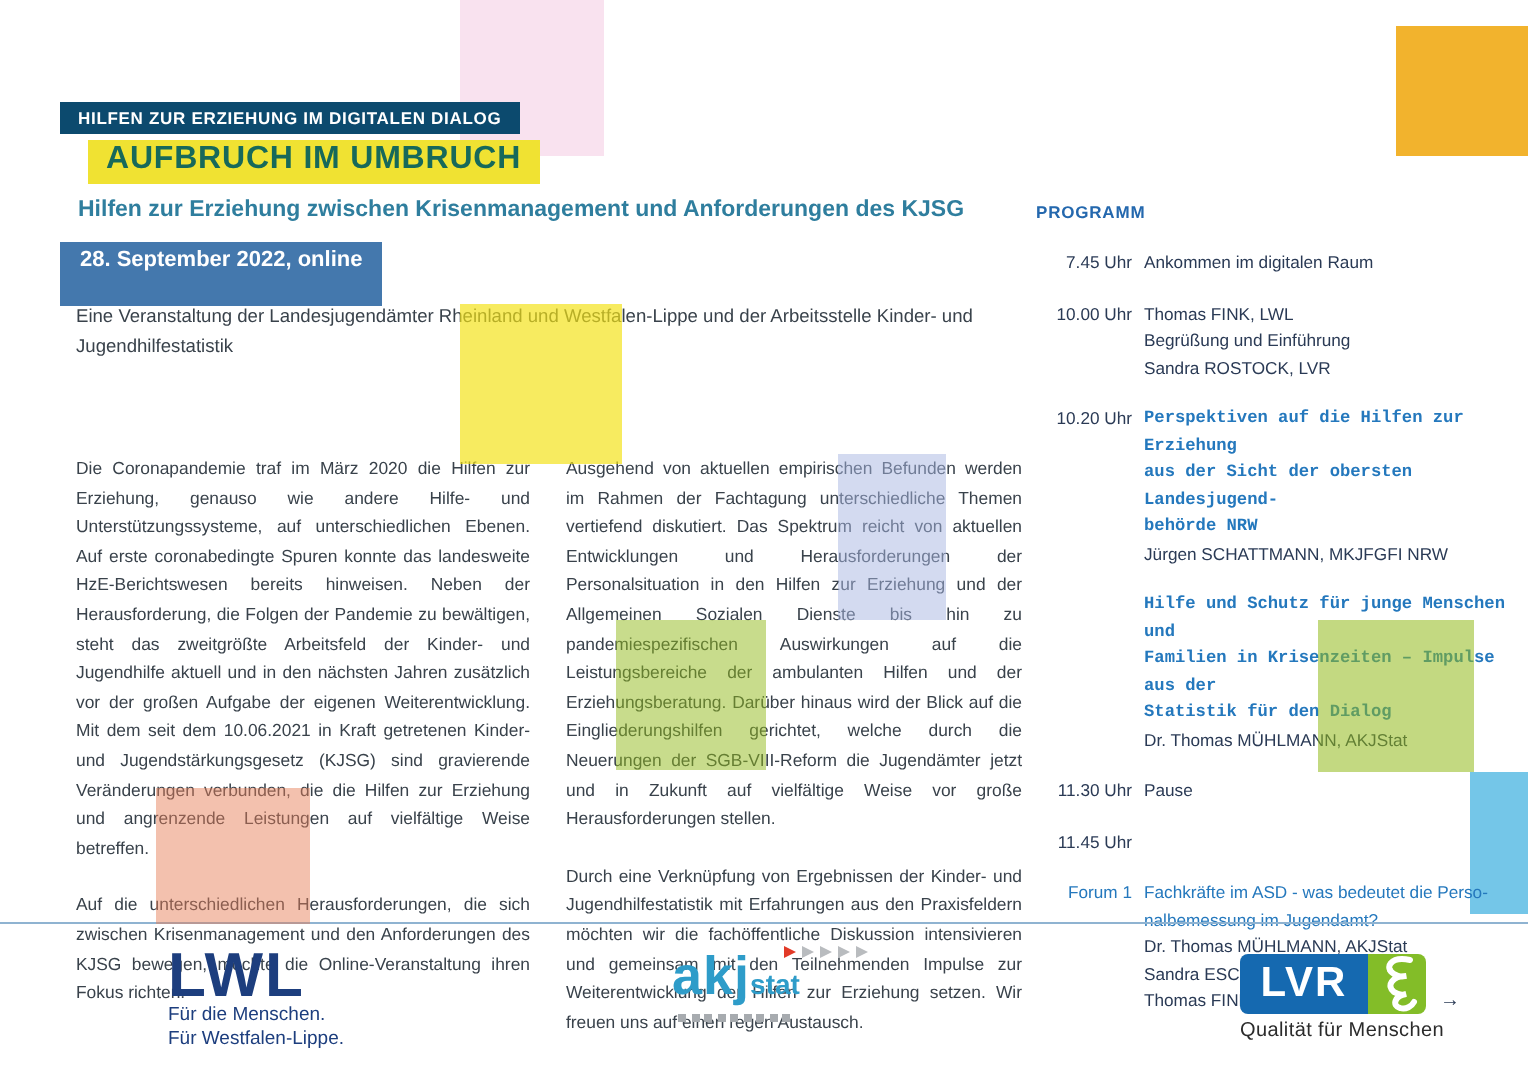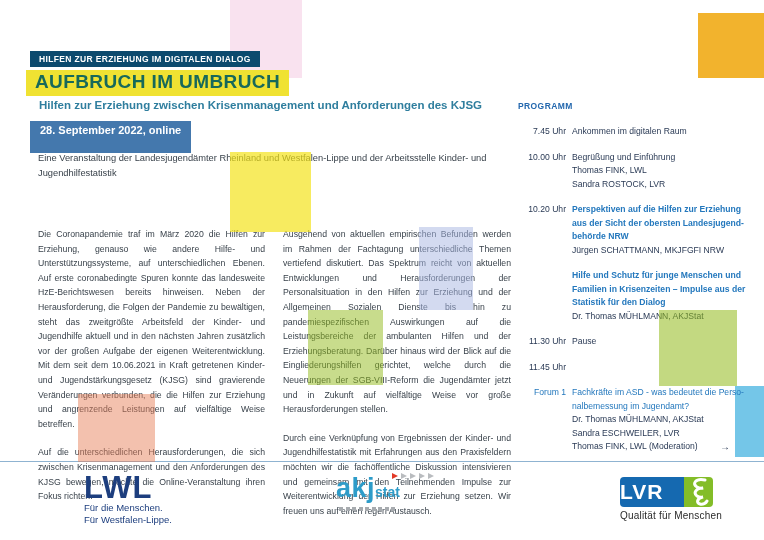--- a/index.html
+++ b/index.html
@@ -15,38 +15,38 @@
   .d-orange{left:698px;top:13px;width:66px;height:65px;background:#f2b32d;z-index:0;}
   .d-yellow{left:230px;top:152px;width:81px;height:80px;background:rgba(243,226,20,.68);z-index:5;}
   .d-lavender{left:419px;top:227px;width:54px;height:83px;background:rgba(168,182,226,.5);z-index:5;}
   .d-greenmid{left:308px;top:310px;width:75px;height:75px;background:rgba(146,186,25,.5);z-index:5;}
   .d-salmon{left:78px;top:394px;width:77px;height:68px;background:rgba(229,126,86,.48);z-index:5;}
   .d-greenright{left:659px;top:310px;width:78px;height:76px;background:rgba(146,186,25,.55);z-index:5;}
   .d-skyblue{left:735px;top:386px;width:29px;height:71px;background:#74c6e8;z-index:0;}
   
   .kicker-bar{position:absolute;left:30px;top:51px;height:16px;background:#0c4a6e;color:#fff;
     font-size:8.5px;font-weight:bold;letter-spacing:.35px;line-height:16px;padding:0 9px;z-index:2;}
-  .title-hl{position:absolute;left:26px;top:70px;background:#f0e232;color:#17695a;
-    font-size:19px;font-weight:800;letter-spacing:.4px;padding:1px 9px 3px;z-index:2;text-align:right;}
+  .title-hl{position:absolute;left:44px;top:70px;background:#f0e232;color:#17695a;
+    font-size:16px;font-weight:800;letter-spacing:.4px;padding:1px 9px 3px;z-index:2;text-align:right;}
   .subtitle{position:absolute;left:39px;top:99px;color:#2f7e9e;font-size:11.5px;font-weight:bold;z-index:2;}
   .date-bar{position:absolute;left:30px;top:121px;height:32px;background:#4478ad;color:#fff;
     font-size:11px;font-weight:bold;line-height:19px;padding:0 10px;z-index:2;}
   
   .intro{position:absolute;left:38px;top:151px;font-size:9.3px;line-height:15px;color:#39424b;z-index:1;}
   .col{position:absolute;top:227px;font-size:8.7px;line-height:14.6px;text-align:justify;color:#39424b;z-index:1;}
   .col-left{left:38px;width:227px;}
   .col-mid{left:283px;width:228px;}
   .col p{margin:0 0 14px;}
   
   .prog-head{position:absolute;left:518px;top:101px;font-size:8.5px;font-weight:bold;color:#2468ae;letter-spacing:.4px;z-index:1;}
   .program{position:absolute;left:518px;top:125px;width:246px;z-index:1;}
   .prog-row{display:flex;margin-bottom:12px;}
   .prog-time{width:48px;flex:none;text-align:right;margin-right:6px;font-size:8.6px;line-height:13.5px;color:#2a3a55;}
   .prog-lines{flex:1;font-size:8.6px;line-height:13.5px;color:#2a3a55;}
-  .topic{color:#2478bd;font-weight:bold;}
+  .topic{color:#2478bd;font-weight:bold;font-family:Liberation Mono, monospace;}
   .forum-time{color:#2478bd;}
   .forum-topic{color:#2478bd;}
   .arrow-line{position:relative;padding-right:56px;}
   .arrow{position:absolute;right:34px;top:0;color:#2a3a55;font-size:10px;cursor:pointer;}
   
   .rule{position:absolute;left:0;top:461px;width:764px;height:1px;background:#8fb3d1;z-index:1;}
   .lwl{position:absolute;left:40px;top:473px;color:#1d3e7e;z-index:1;margin-left:44px;}
   .lwl-name{font-size:31px;font-weight:800;line-height:29px;letter-spacing:1px;}
   .lwl-tag{font-size:9.5px;line-height:11.5px;}
   .lwl-tag:first-of-type{margin-top:3px;}
@@ -54,21 +54,21 @@
   .akj-tris{position:absolute;left:56px;top:3px;display:flex;gap:3px;}
   .tri{width:0;height:0;border-top:3.5px solid transparent;border-bottom:3.5px solid transparent;border-left:6px solid #b9bcbf;}
   .tri-red{border-left-color:#e23a28;}
   .akj-text{font-size:27px;font-weight:bold;color:#2e9cc9;line-height:36px;letter-spacing:.5px;}
   .akj-stat{font-size:14px;font-weight:bold;color:#2e9cc9;}
   .akj-squares{display:flex;gap:2.5px;margin-top:1px;margin-left:3px;}
   .sq{width:4px;height:4px;background:#a7abaf;}
   .lvr{position:absolute;left:620px;top:477px;z-index:1;}
   .lvr-boxes{display:flex;}
   .lvr-blue{width:64px;height:30px;background:#1569b0;border-radius:4px 0 0 4px;color:#fff;
-    font-size:21px;font-weight:800;text-align:left;line-height:30px;letter-spacing:1px;}
+    font-size:21px;font-weight:800;text-align:center;line-height:30px;letter-spacing:1px;}
   .lvr-green{width:29px;height:30px;background:#83bd28;border-radius:0 4px 4px 0;position:relative;overflow:hidden;}
   .lvr-tag{font-size:10px;color:#2b2b2b;margin-top:3px;letter-spacing:.2px;white-space:nowrap;}
 </style>
 </head>
 <body>
 
 <div class="decor d-pink"></div>
 <div class="decor d-orange"></div>
 <div class="decor d-yellow"></div>
 <div class="decor d-lavender"></div>
@@ -102,22 +102,22 @@
   <div class="prog-row">
     <span class="prog-time">7.45 Uhr</span>
     <div class="prog-lines">
       <div>Ankommen im digitalen Raum</div>
     </div>
   </div>
 
   <div class="prog-row">
     <span class="prog-time">10.00 Uhr</span>
     <div class="prog-lines">
+      <div>Thomas FINK, LWL</div>
       <div>Begrüßung und Einführung</div>
-      <div>Thomas FINK, LWL</div>
       <div>Sandra ROSTOCK, LVR</div>
     </div>
   </div>
 
   <div class="prog-row">
     <span class="prog-time">10.20 Uhr</span>
     <div class="prog-lines">
       <div class="topic">Perspektiven auf die Hilfen zur Erziehung</div>
       <div class="topic">aus der Sicht der obersten Landesjugend-</div>
       <div class="topic">behörde NRW</div>

